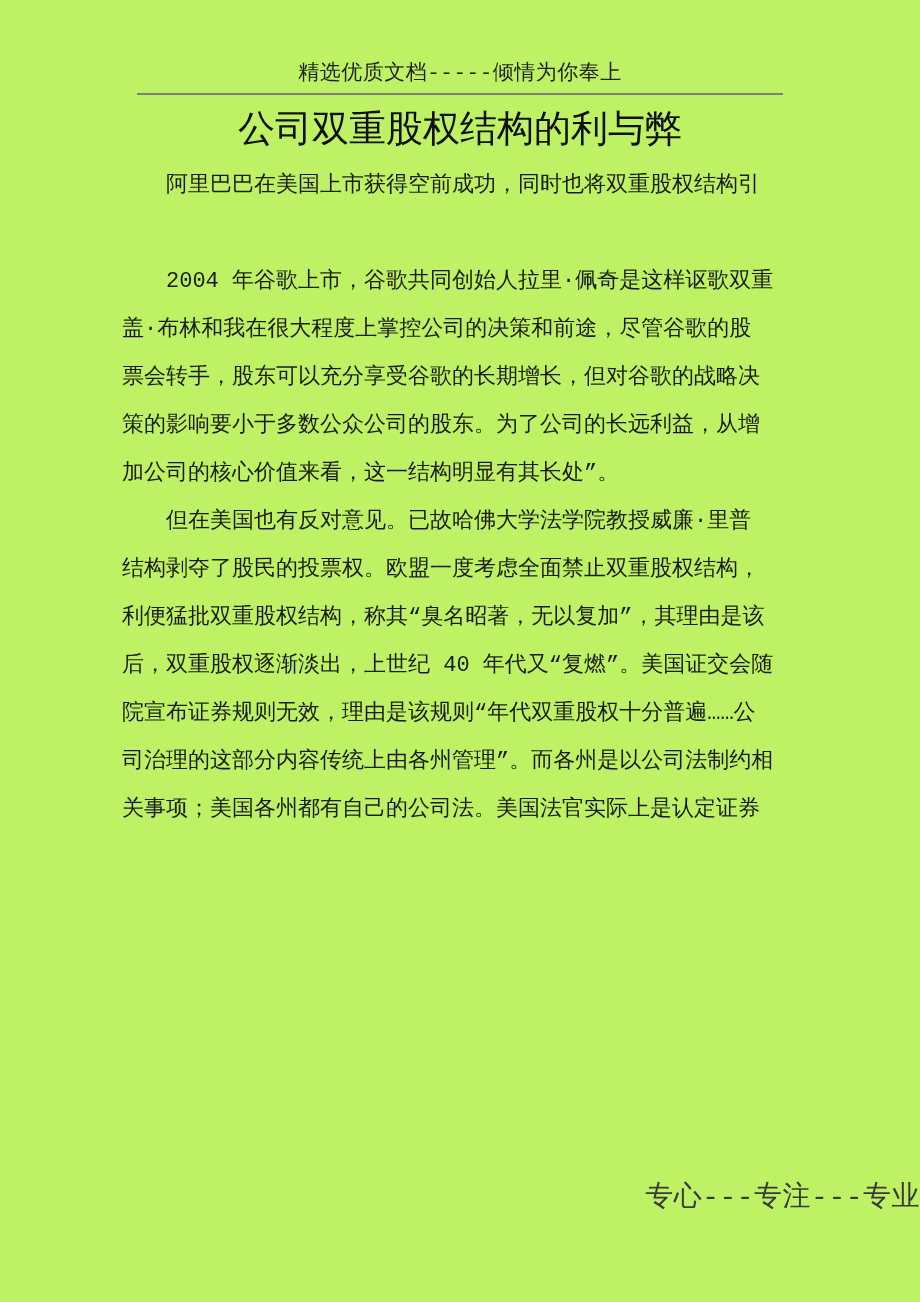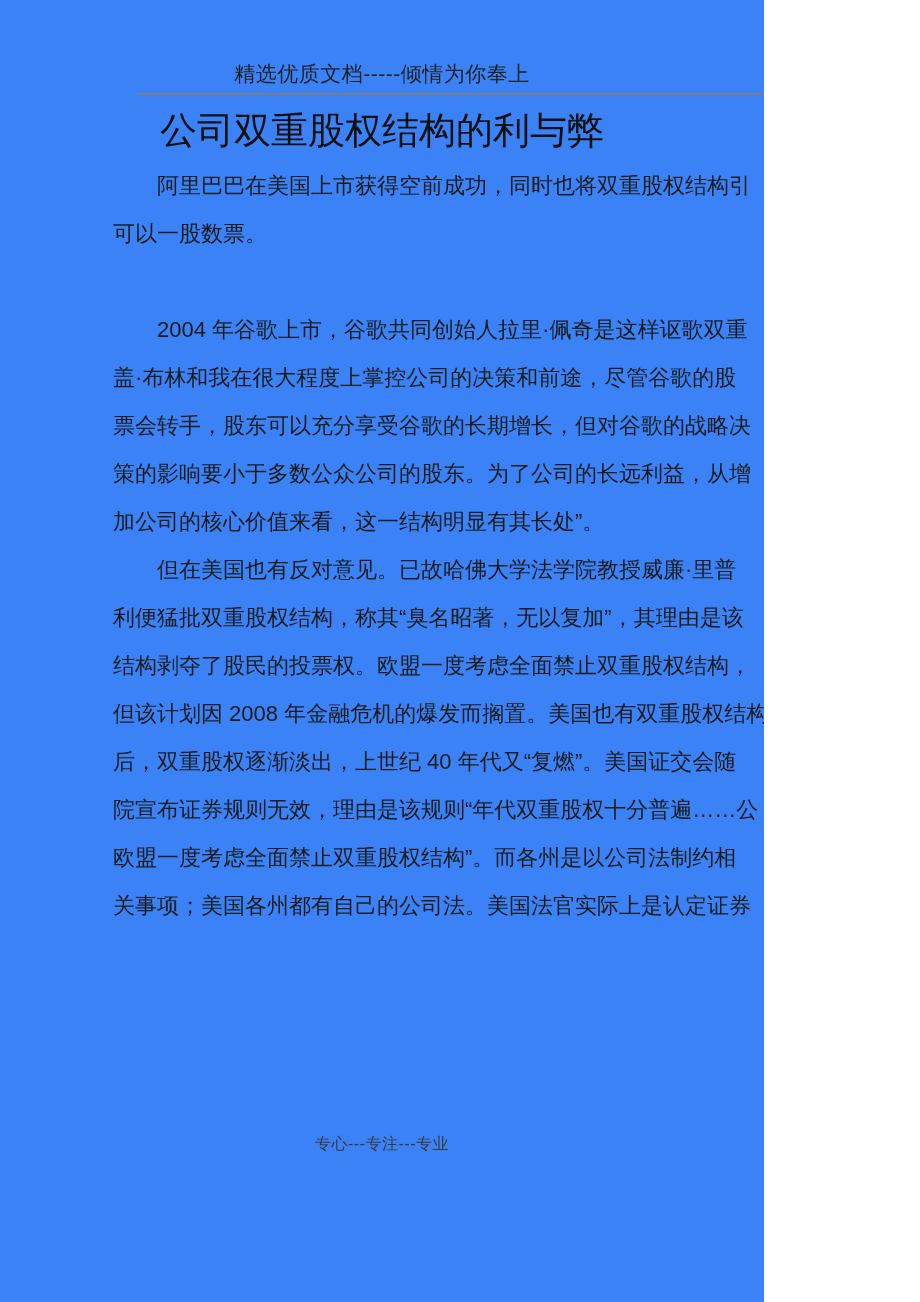--- a/index.html
+++ b/index.html
@@ -2,24 +2,24 @@
 <html><head>
 <meta charset="utf-8">
 <style>
   html, body {
     margin: 0;
     padding: 0;
     background: #ffffff;
   }
   .page {
     position: relative;
-    width: 764px;
+    width: 920px;
     height: 1302px;
-    background: #3b82f6;
-    font-family: Liberation Sans, sans-serif;
+    background: #bef264;
+    font-family: Liberation Mono, monospace;
     color: #1b1b1b;
     overflow: hidden;
   }
   .header-text {
     position: absolute;
     top: 60px;
     left: 0;
     right: 0;
     text-align: center;
     font-size: 21px;
@@ -42,83 +42,81 @@
     right: 0;
     text-align: center;
     font-size: 37px;
     line-height: 50px;
     color: #101010;
     white-space: nowrap;
   }
   .doc-body {
     position: absolute;
     top: 162px;
-    left: 113px;
+    left: 122px;
     width: 665px;
     font-size: 22px;
     line-height: 48px;
     color: #1b1b1b;
   }
   .paragraph {
     margin: 0;
     padding: 0;
   }
   .line {
     height: 48px;
     white-space: nowrap;
     overflow: visible;
   }
   .paragraph > .line:first-child {
     text-indent: 2em;
   }
   .footer-text {
     position: absolute;
-    top: 1130px;
+    top: 1184px;
     left: 0;
     right: 0;
-    text-align: center;
-    font-size: 16px;
+    text-align: right;
+    font-size: 28px;
     line-height: 28px;
     color: #3a3a3a;
     letter-spacing: 0.5px;
   }
 </style>
 </head>
 <body>
 
 <div class="page">
 
   <div class="header-text">精选优质文档-----倾情为你奉上</div>
 
   <div class="header-rule"></div>
 
   <div class="doc-title">公司双重股权结构的利与弊</div>
 
   <div class="doc-body">
       <div class="paragraph">
         <div class="line">阿里巴巴在美国上市获得空前成功，同时也将双重股权结构引</div>
-        <div class="line">可以一股数票。</div>
       </div>
       <div class="paragraph">
         <div class="line"></div>
       </div>
       <div class="paragraph">
         <div class="line">2004 年谷歌上市，谷歌共同创始人拉里·佩奇是这样讴歌双重</div>
         <div class="line">盖·布林和我在很大程度上掌控公司的决策和前途，尽管谷歌的股</div>
         <div class="line">票会转手，股东可以充分享受谷歌的长期增长，但对谷歌的战略决</div>
         <div class="line">策的影响要小于多数公众公司的股东。为了公司的长远利益，从增</div>
         <div class="line">加公司的核心价值来看，这一结构明显有其长处”。</div>
       </div>
       <div class="paragraph">
         <div class="line">但在美国也有反对意见。已故哈佛大学法学院教授威廉·里普</div>
+        <div class="line">结构剥夺了股民的投票权。欧盟一度考虑全面禁止双重股权结构，</div>
         <div class="line">利便猛批双重股权结构，称其“臭名昭著，无以复加”，其理由是该</div>
-        <div class="line">结构剥夺了股民的投票权。欧盟一度考虑全面禁止双重股权结构，</div>
-        <div class="line">但该计划因 2008 年金融危机的爆发而搁置。美国也有双重股权结构</div>
         <div class="line">后，双重股权逐渐淡出，上世纪 40 年代又“复燃”。美国证交会随</div>
         <div class="line">院宣布证券规则无效，理由是该规则“年代双重股权十分普遍……公</div>
-        <div class="line">欧盟一度考虑全面禁止双重股权结构”。而各州是以公司法制约相</div>
+        <div class="line">司治理的这部分内容传统上由各州管理”。而各州是以公司法制约相</div>
         <div class="line">关事项；美国各州都有自己的公司法。美国法官实际上是认定证券</div>
       </div>
     </div>
 
   <div class="footer-text">专心---专注---专业</div>
 
 </div>
 
 </body></html>

